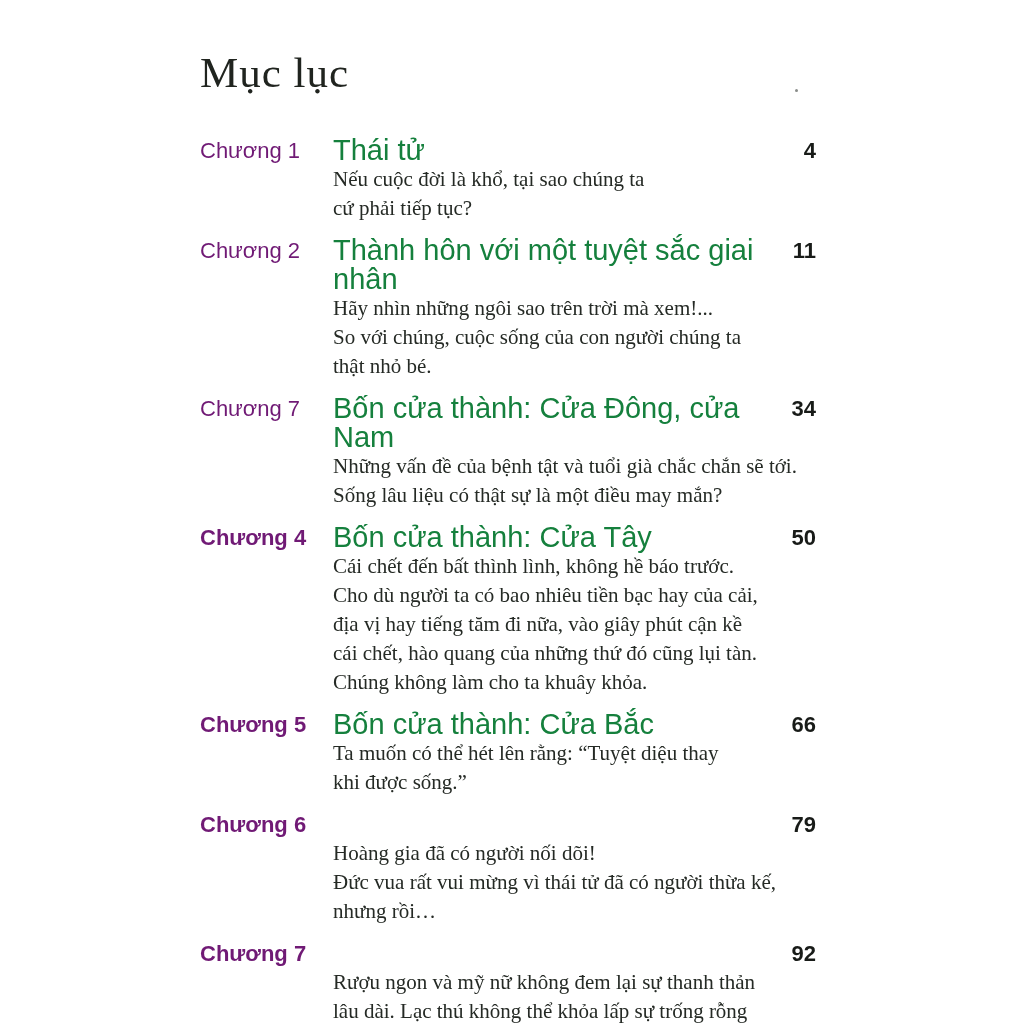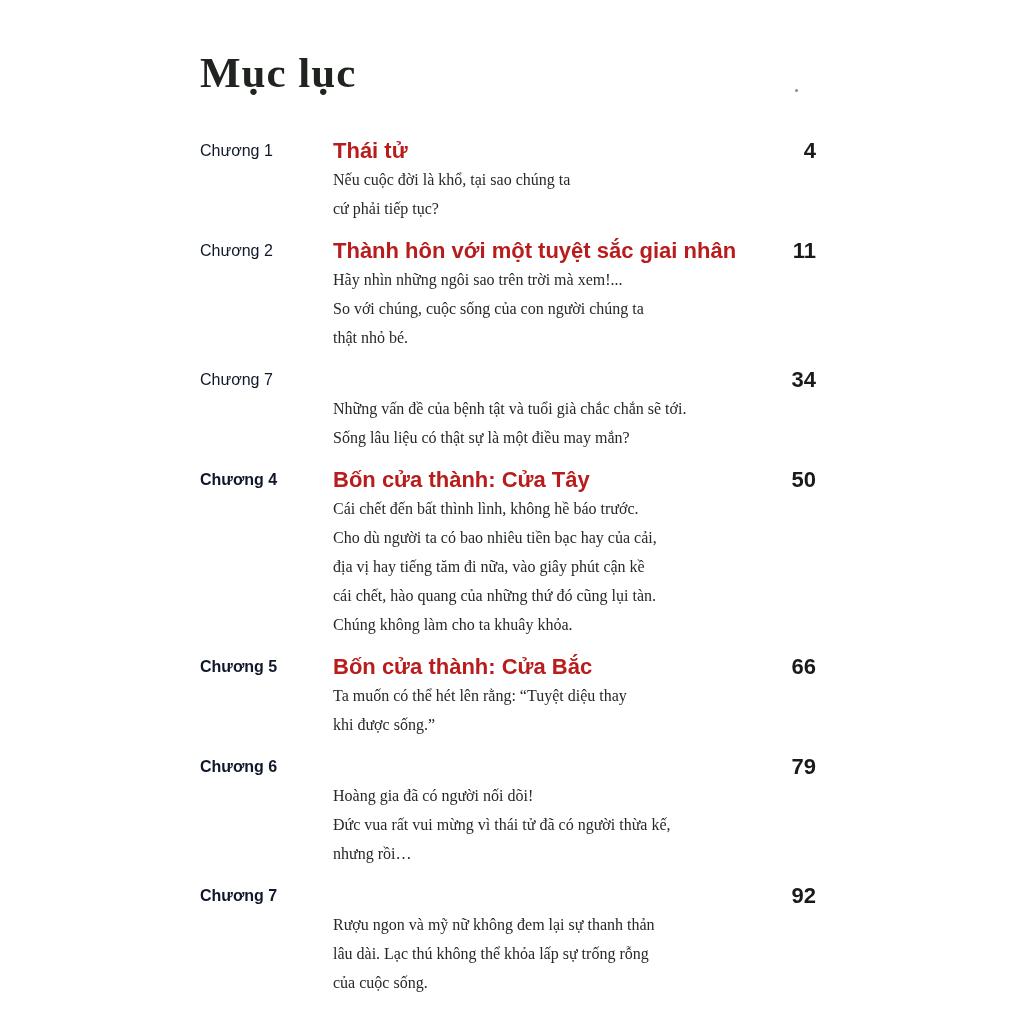--- a/index.html
+++ b/index.html
@@ -18,64 +18,64 @@
   }
   .content {
     position: absolute;
     left: 200px;
     top: 46px;
     width: 616px;
   }
   .toc-title {
     font-family: "Liberation Serif", serif;
     font-size: 43px;
-    font-weight: 700;
+    font-weight: 400;
     line-height: 54px;
     letter-spacing: 1px;
     color: #20241f;
     margin: 0 0 36px 0;
   }
   .chapter-row {
     display: grid;
     grid-template-columns: 133px 1fr 56px;
     margin-bottom: 13px;
   }
   .chapter-label {
     grid-column: 1;
     grid-row: 1;
-    font-size: 16px;
+    font-size: 22px;
     line-height: 29px;
     font-weight: 400;
-    color: #0f172a;
+    color: #701a75;
   }
   .row-bold .chapter-label {
     font-weight: 700;
   }
   .chapter-title {
     grid-column: 2;
     grid-row: 1;
-    font-size: 22px;
+    font-size: 29px;
     line-height: 29px;
-    font-weight: 700;
-    color: #b91c1c;
+    font-weight: 400;
+    color: #15803d;
   }
   .chapter-page {
     grid-column: 3;
     grid-row: 1;
     text-align: right;
     font-size: 22px;
     line-height: 29px;
     font-weight: 700;
     color: #181b18;
   }
   .chapter-desc {
     grid-column: 2 / 4;
     grid-row: 2;
     font-family: "Liberation Serif", serif;
-    font-size: 16px;
+    font-size: 21px;
     line-height: 29px;
     font-weight: 400;
     color: #252a25;
     white-space: pre-line;
   }
   .scan-dot {
     position: absolute;
     left: 795px;
     top: 89px;
     width: 3px;
@@ -105,20 +105,21 @@
       <span class="chapter-label">Chương 2</span>
       <span class="chapter-title">Thành hôn với một tuyệt sắc giai nhân</span>
       <span class="chapter-page">11</span>
       <span class="chapter-desc">Hãy nhìn những ngôi sao trên trời mà xem!...
 So với chúng, cuộc sống của con người chúng ta
 thật nhỏ bé.</span>
     </div>
 
     <div class="chapter-row">
       <span class="chapter-label">Chương 7</span>
+      <span class="chapter-title">Bốn cửa thành: Cửa Đông, cửa Nam</span>
       <span class="chapter-page">34</span>
       <span class="chapter-desc">Những vấn đề của bệnh tật và tuổi già chắc chắn sẽ tới.
 Sống lâu liệu có thật sự là một điều may mắn?</span>
     </div>
 
     <div class="chapter-row row-bold">
       <span class="chapter-label">Chương 4</span>
       <span class="chapter-title">Bốn cửa thành: Cửa Tây</span>
       <span class="chapter-page">50</span>
       <span class="chapter-desc">Cái chết đến bất thình lình, không hề báo trước.

